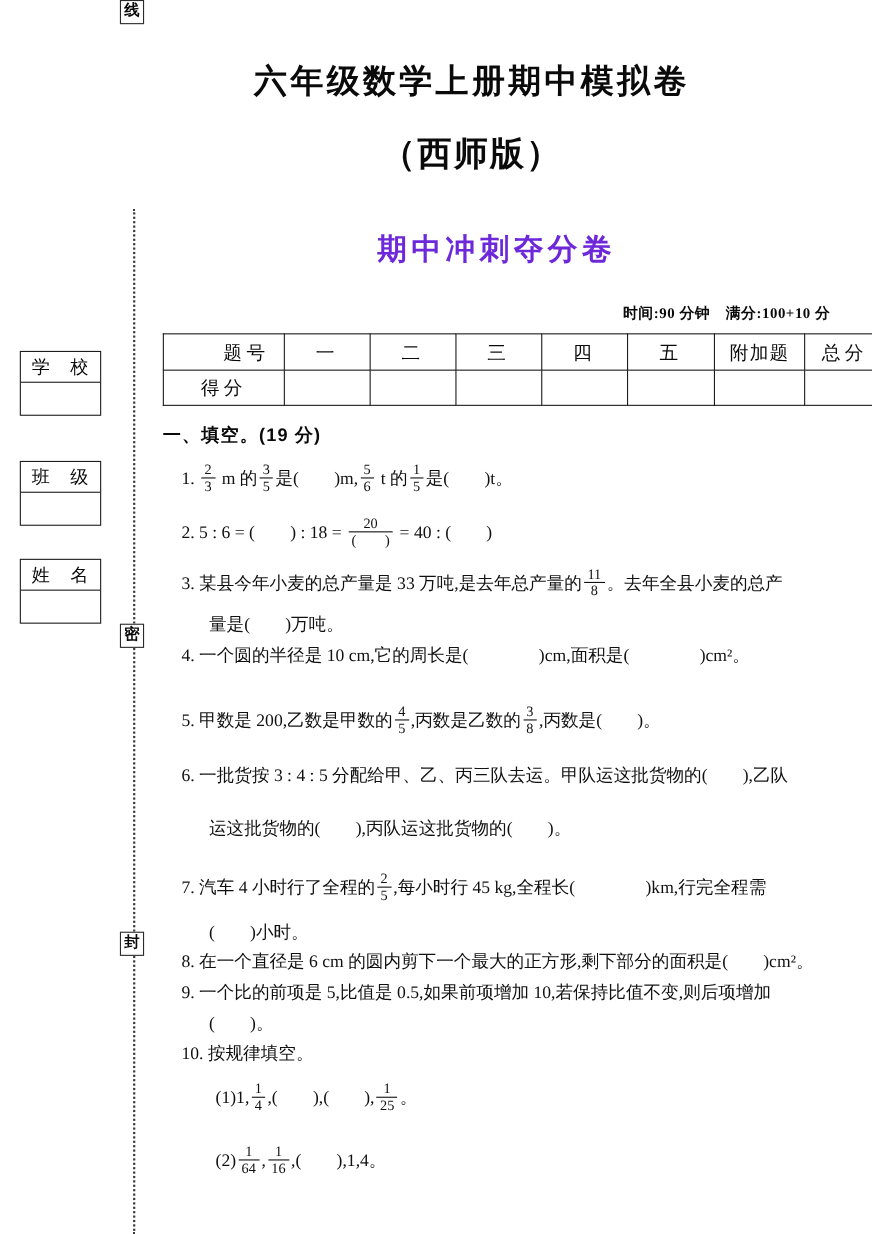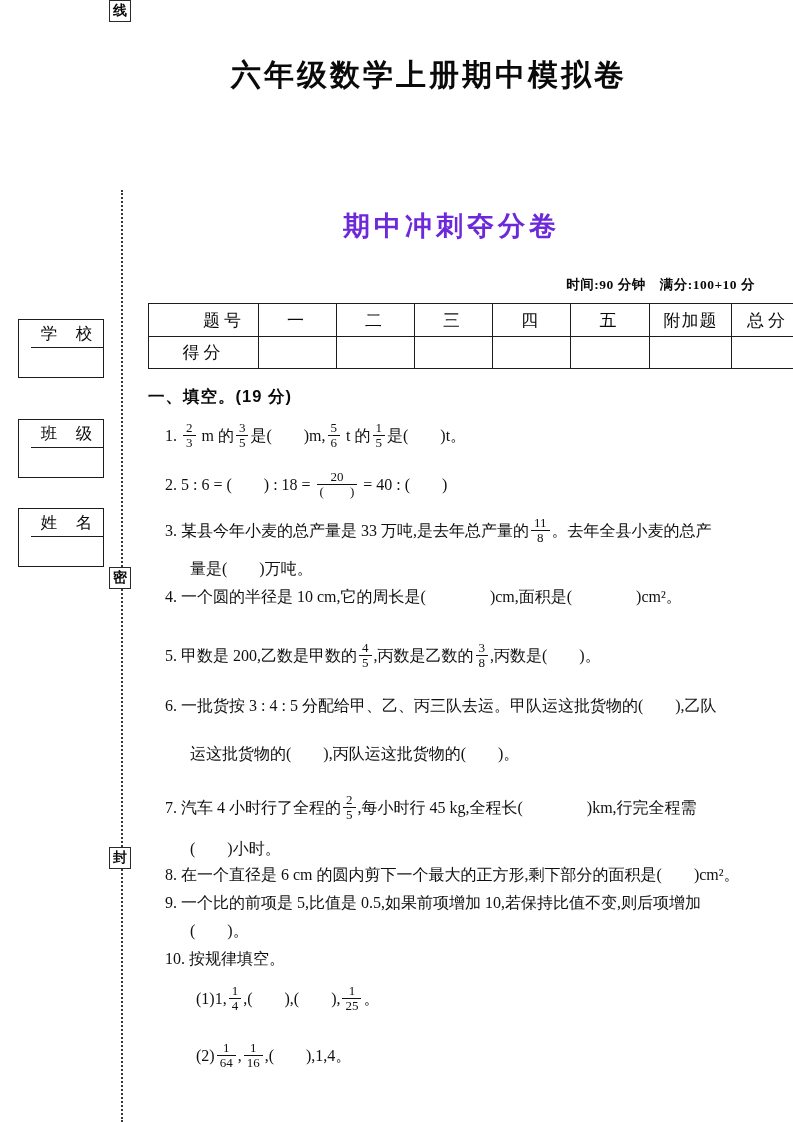--- a/index.html
+++ b/index.html
@@ -28,21 +28,21 @@
     position:absolute;left:148px;top:303px;width:607px;
     border-collapse:collapse;table-layout:fixed;
   }
   table.score td{
     border:1.6px solid #1c1c1c;text-align:center;font-size:17px;
     height:31px;padding:0;letter-spacing:4px;color:#0a0a0a;
   }
   table.score tr:first-child td{height:32px;}
   
   .field-box{
-    position:absolute;left:18px;width:72px;border:1.6px solid #1c1c1c;background:#fff;padding-left:12px;
+    position:absolute;left:18px;width:72px;border:1.6px solid #1c1c1c;background:#fff;
   }
   .field-box .label{
     display:block;text-align:center;font-size:16.5px;letter-spacing:1px;
     height:27px;line-height:27px;border-bottom:1.4px solid #1c1c1c;color:#0a0a0a;
   }
   .field-box .blank{display:block;height:29px;}
   .seal-line{
     position:absolute;left:121px;top:190px;bottom:0;width:0;
     border-left:2px dotted #3a3a3a;
   }
@@ -105,20 +105,21 @@
   <span class="label">班　级</span>
   <span class="blank"></span>
 </div>
 <div class="field-box" style="top:508px">
   <span class="label">姓　名</span>
   <span class="blank"></span>
 </div>
 
 <div class="title-wrap">
   <div class="main-title">六年级数学上册期中模拟卷</div>
+  <div class="subtitle">（西师版）</div>
 </div>
 <div class="section-title">期中冲刺夺分卷</div>
 <div class="meta-line">时间:90 分钟　满分:100+10 分</div>
 
 <table class="score">
   <tbody>
       <tr id="score-header-row">
         <td style="width: 68px; padding-left: 41px;">题号</td>
         <td style="width: 77px;">一</td>
         <td style="width: 77px;">二</td>

